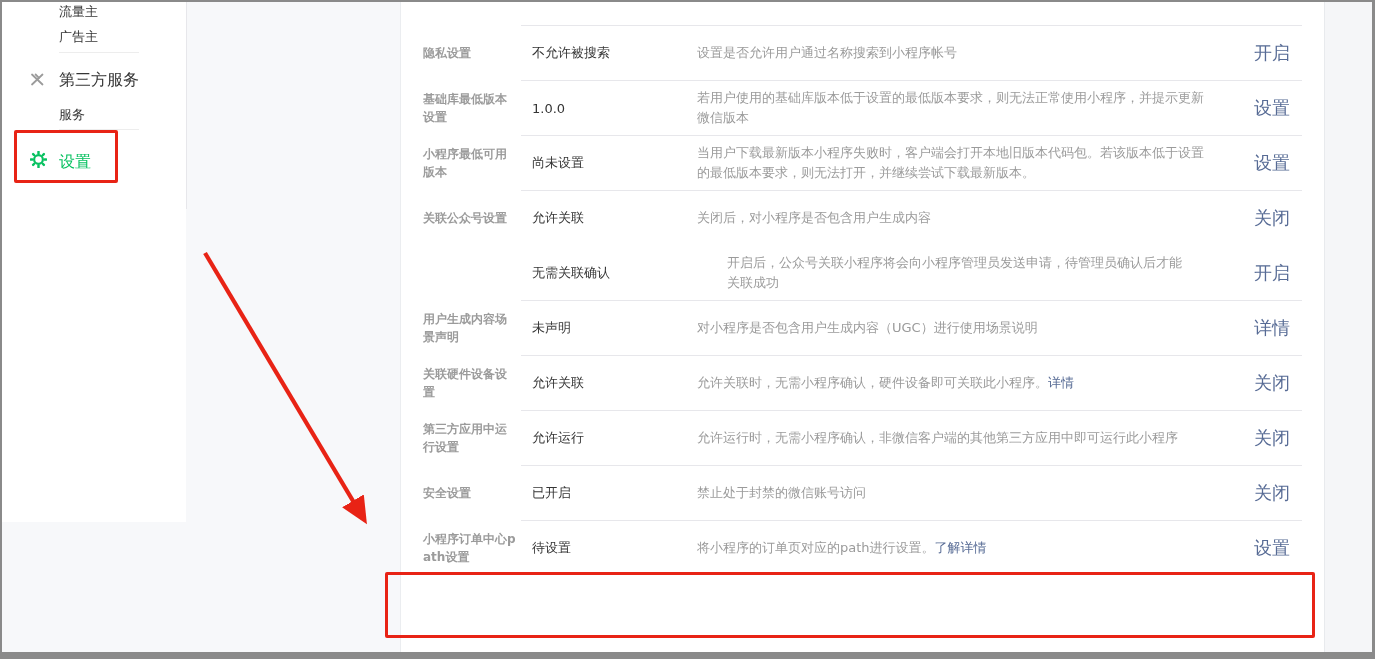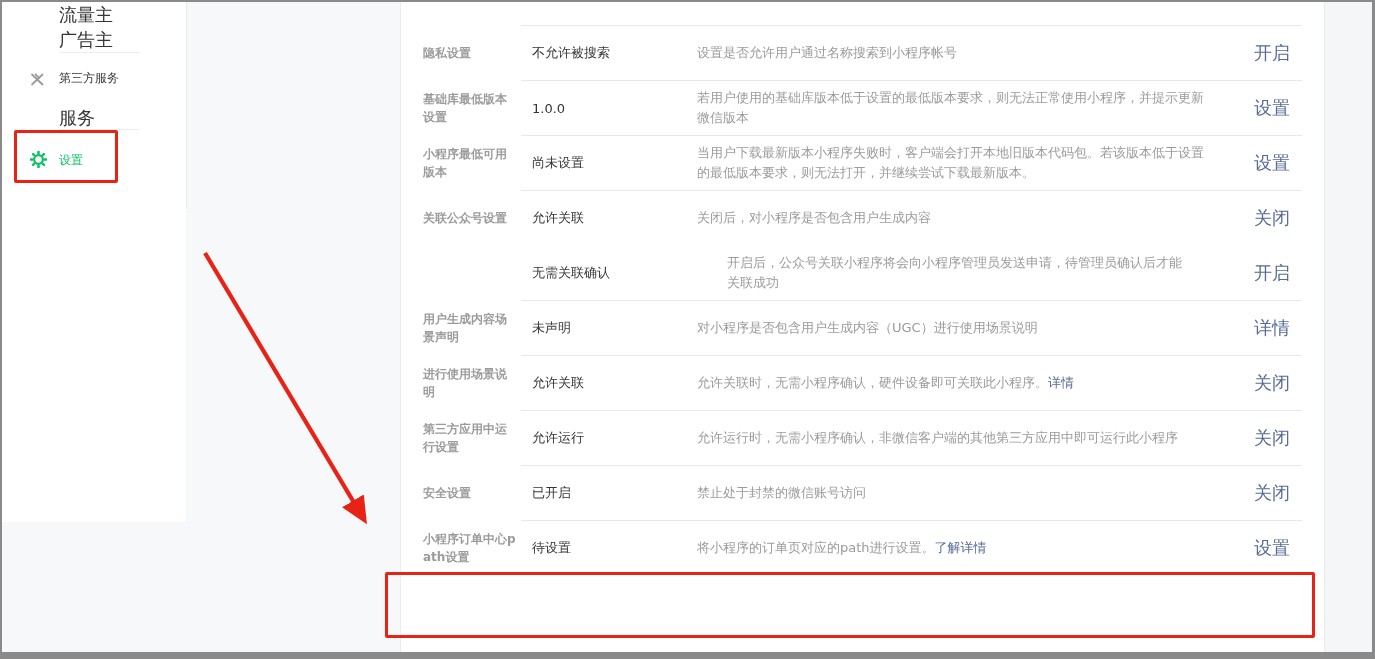--- a/index.html
+++ b/index.html
@@ -13,22 +13,22 @@
     position:relative;width:1375px;height:659px;overflow:hidden;background:var(--white);
     border-top:2px solid var(--frame);border-left:2px solid var(--frame);
     border-right:3px solid var(--frame);border-bottom:7px solid var(--frame);
   }
   .cols{display:flex;height:650px;}
   
   .sidebar{position:relative;width:185px;flex:none;height:100%;background:var(--panel);}
   .sidebar-white{position:absolute;left:0;top:0;width:184px;height:520px;background:var(--white);}
   .sidebar-vline{position:absolute;left:184px;top:0;width:1px;height:207px;background:var(--divider);}
   .side-item{position:absolute;left:57px;font-size:13px;color:var(--text_dark);white-space:nowrap;cursor:pointer;}
-  .side-item.sub{font-size:18px;font-family:Liberation Serif, serif;}
-  .side-item.head{left:57px;font-size:12px;}
+  .side-item.sub{font-size:13px;font-family:Liberation Serif, serif;}
+  .side-item.head{left:57px;font-size:16px;}
   .side-icon{position:absolute;left:28px;}
   .side-divider{position:absolute;left:57px;width:80px;height:1px;background:#ededed;}
   .side-item.active{color:var(--green);}
   
   .midpanel{width:213px;flex:none;height:100%;background:var(--panel);}
   
   .main{width:924px;flex:none;height:100%;background:var(--white);border-left:1px solid #ebedf0;padding:23px 0 0 22px;}
   .row{display:flex;align-items:stretch;min-height:55px;}
   .cell-label{width:98px;flex:none;font-size:12px;line-height:18px;color:var(--text_gray);
     display:flex;align-items:center;word-break:break-all;padding-right:4px;font-weight:bold;}
@@ -144,21 +144,21 @@
   <div class="row">
     <div class="cell-label">用户生成内容场景声明</div>
     <div class="row-inner">
       <div class="cell-value">未声明</div>
       <div class="cell-desc"><span>对小程序是否包含用户生成内容（UGC）进行使用场景说明</span></div>
       <div class="cell-action">详情</div>
     </div>
   </div>
 
   <div class="row">
-    <div class="cell-label">进行使用场景说明</div>
+    <div class="cell-label">关联硬件设备设置</div>
     <div class="row-inner">
       <div class="cell-value">允许关联</div>
       <div class="cell-desc"><span>允许关联时，无需小程序确认，硬件设备即可关联此小程序。</span><span class="link">详情</span></div>
       <div class="cell-action">关闭</div>
     </div>
   </div>
 
   <div class="row">
     <div class="cell-label">第三方应用中运行设置</div>
     <div class="row-inner">

